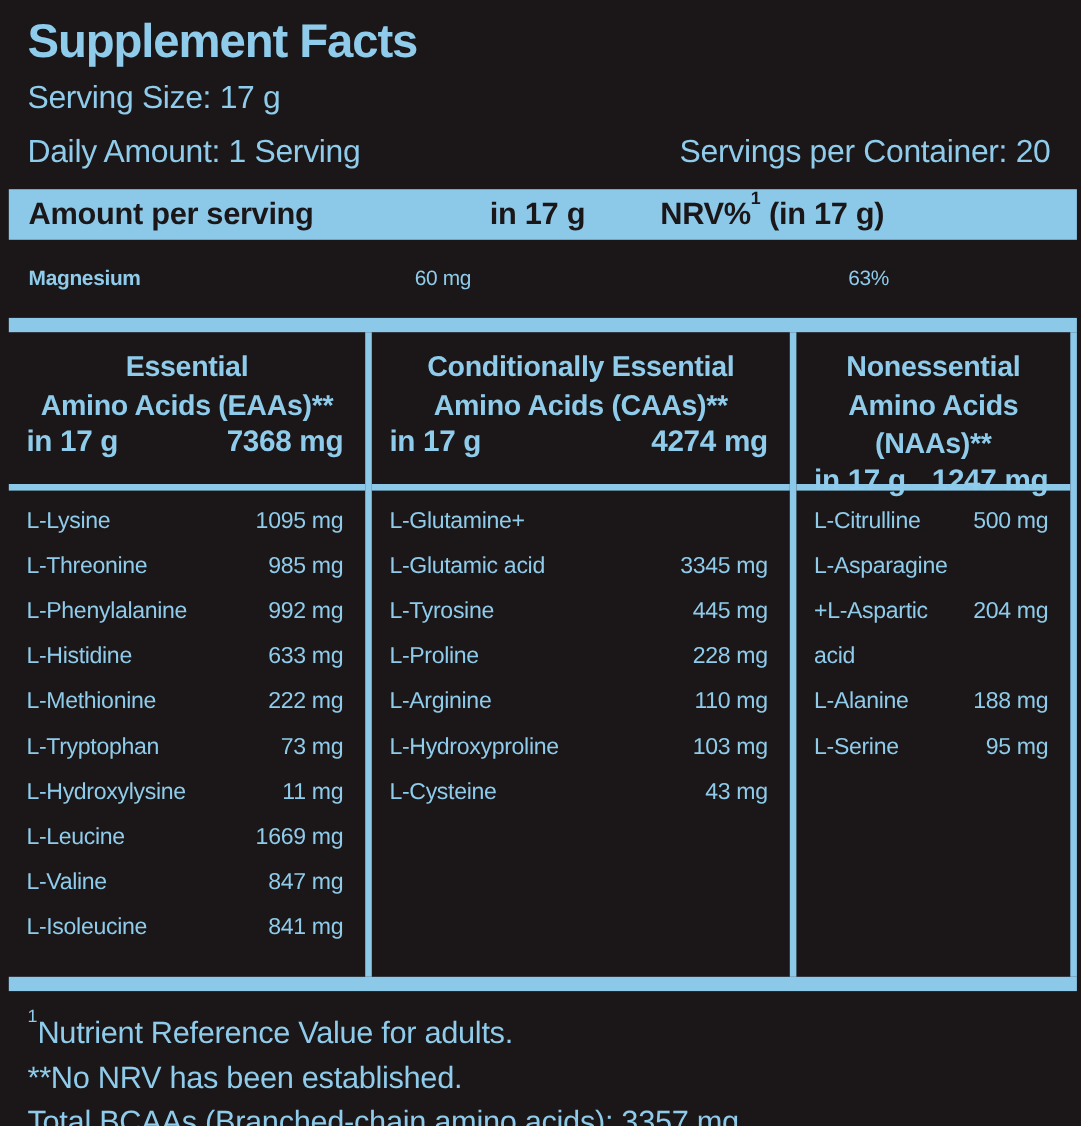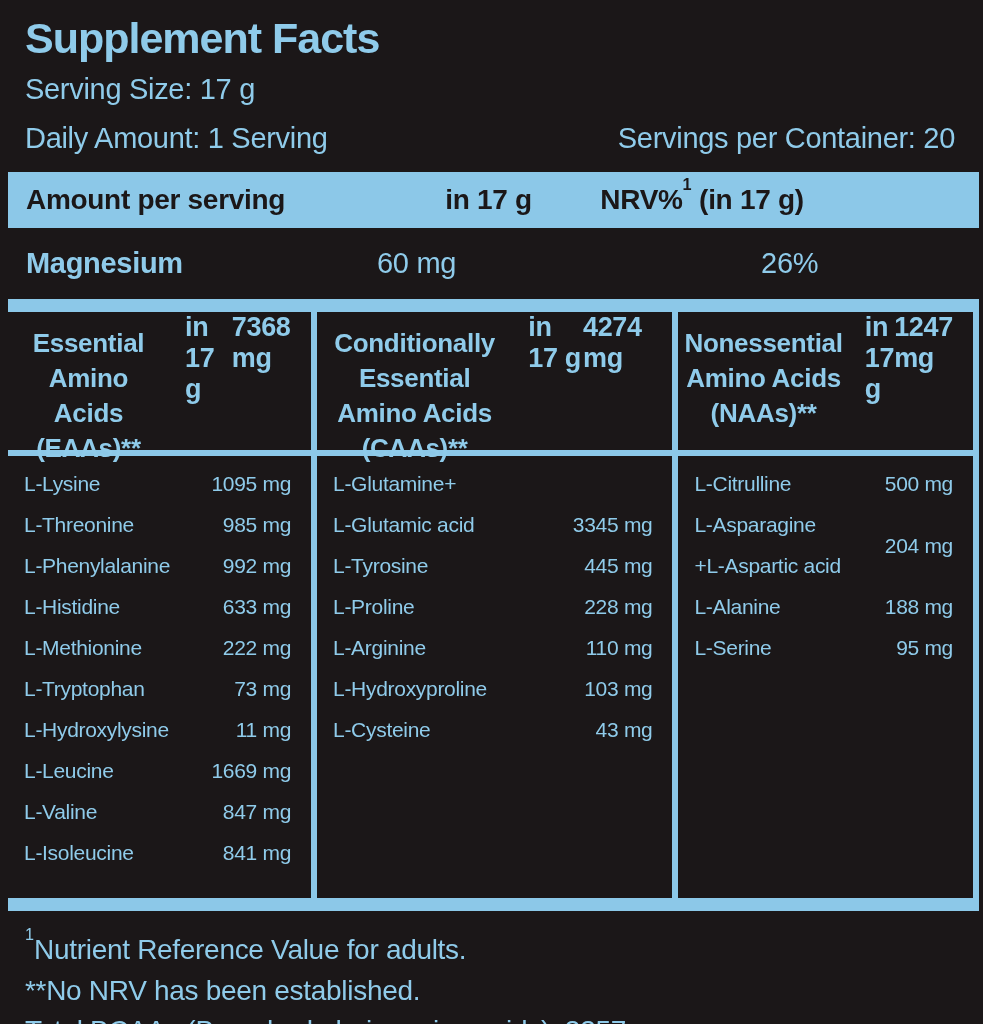--- a/index.html
+++ b/index.html
@@ -23,55 +23,55 @@
     margin:6px 0 0 25px;
     font-size:43px;font-weight:700;letter-spacing:-1px;
   }
   .serving-size{margin:10px 0 16px 25px;font-size:29px;}
   .row-daily{
     display:flex;justify-content:space-between;align-items:baseline;
     margin:13px 28px 0 25px;font-size:29px;
   }
 
   .summary-bar{
-    margin:17px 4px 0 8px;height:56px;
+    margin:17px 4px 0 8px;height:46px;
     background:var(--blue);color:var(--bg);
     display:grid;grid-template-columns:38% 23% 39%;align-items:center;
     font-weight:700;font-size:28px;
   }
   .summary-bar .c1{padding-left:18px;}
   .summary-bar .c2{text-align:center;}
   .summary-bar .c3{text-align:left;padding-right:37px;}
 
   sup.sup{font-size:58%;position:relative;top:-0.55em;letter-spacing:0;}
 
   .summary-row{
     margin:0 4px 0 8px;height:71px;
     display:grid;grid-template-columns:38% 23% 39%;align-items:center;
-    font-size:29px;
+    font-size:19px;
   }
   .summary-row .c1{padding-left:18px;font-weight:700;}
   .summary-row .c2{text-align:left;}
   .summary-row .c3{text-align:center;}
 
   .bar{height:13px;background:var(--blue);margin:0 4px 0 8px;}
 
   .amino-section{
     margin:0 4px 0 8px;height:586px;
     display:flex;align-items:stretch;
     border-right:6px solid var(--blue);
   }
   .col{height:100%;}
   .col1{width:324px;}
   .col2{width:386px;border-left:6px solid var(--blue);}
   .col3{flex:1;border-left:6px solid var(--blue);}
 
   .col-head{
     height:144px;border-bottom:6px solid var(--blue);
-    display:flex;flex-direction:row;
+    display:flex;flex-direction:column;
   }
   .col-title{
     padding:14px 6px 0;text-align:center;
     font-weight:700;font-size:26px;line-height:35px;
   }
   .col-totals{
     display:flex;justify-content:space-between;align-items:baseline;
     font-weight:700;font-size:27px;
     padding:0 20px 10px 16px;
   }
@@ -98,21 +98,21 @@
 
   <div class="summary-bar">
     <span class="c1">Amount per serving</span>
     <span class="c2">in 17 g</span>
     <span class="c3"><span>NRV%</span><sup class="sup">1</sup><span> (in 17 g)</span></span>
   </div>
 
   <div class="summary-row">
     <span class="c1">Magnesium</span>
     <span class="c2">60 mg</span>
-    <span class="c3">26%</span>
+    <span class="c3">63%</span>
   </div>
 
   <div class="bar"></div>
 
   <div class="amino-section">
 
     <div class="col col1">
       <div class="col-head">
         <div class="col-title">
           <span>Essential</span><br>

